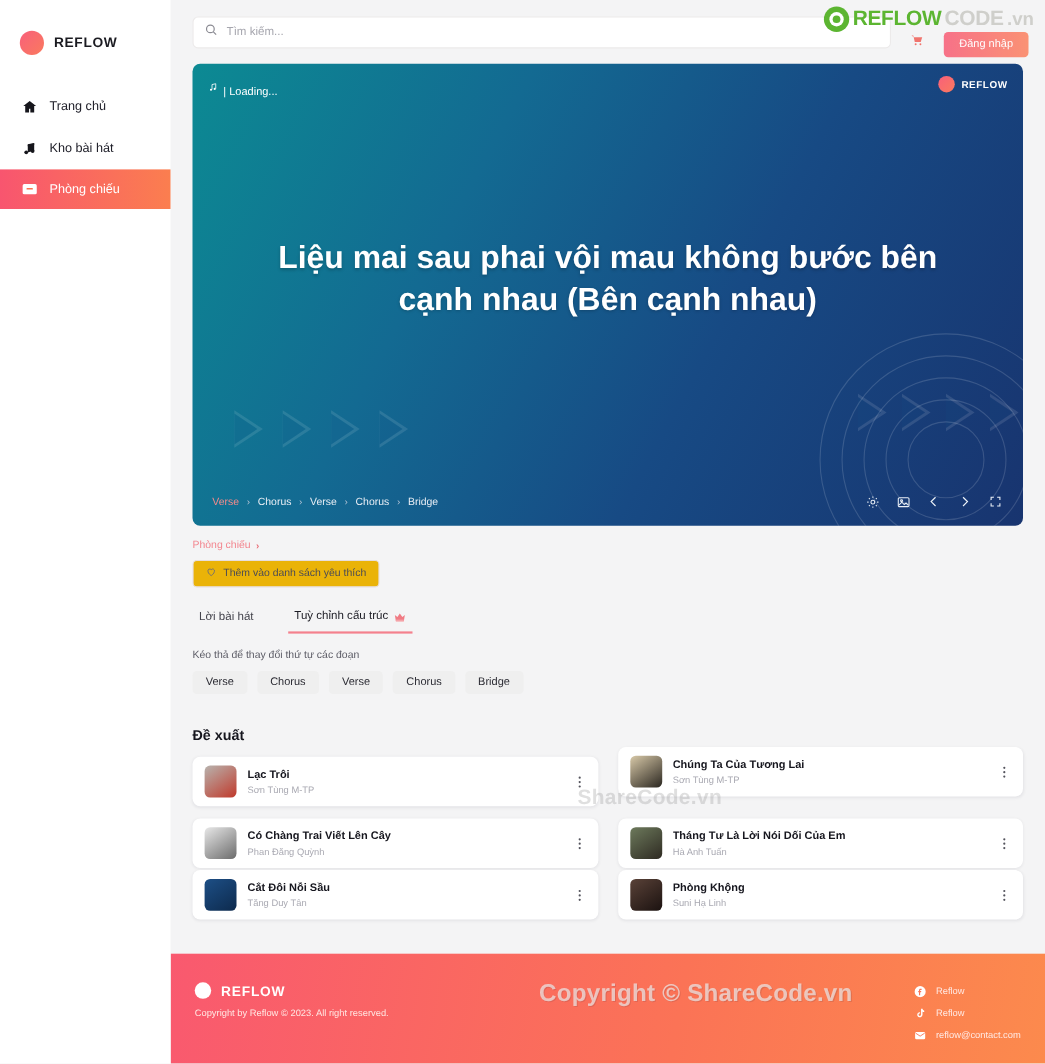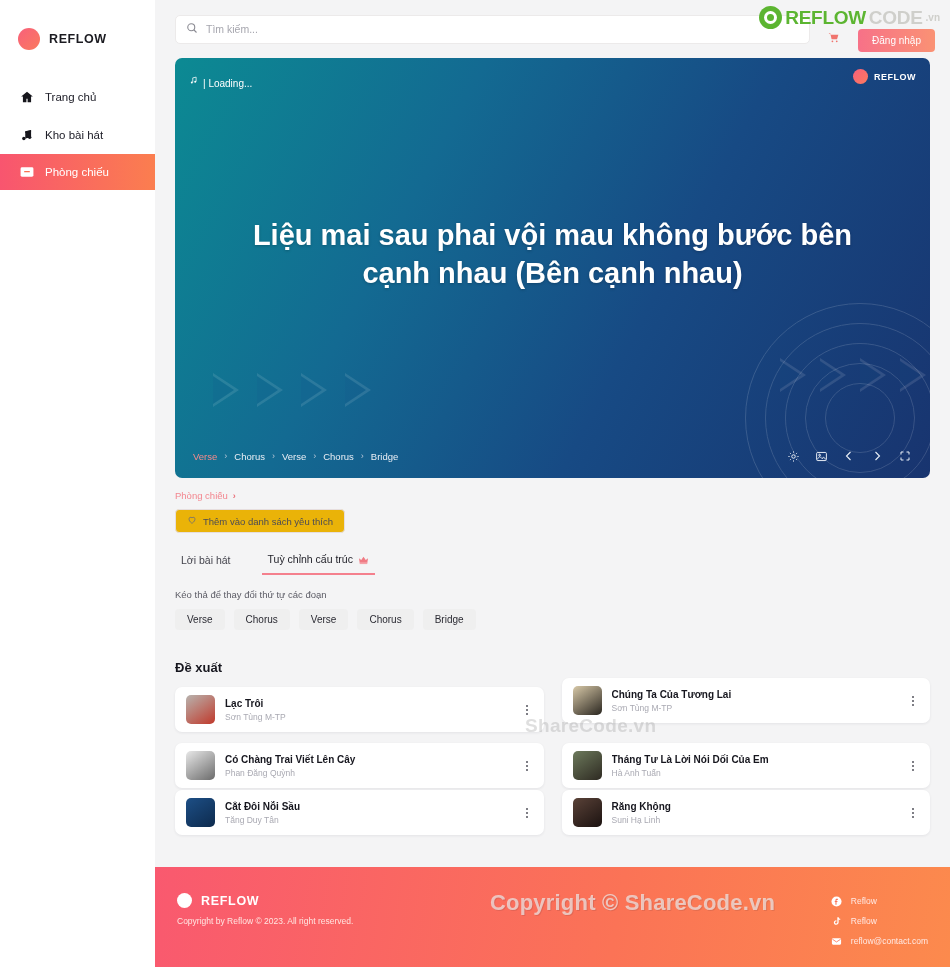--- a/index.html
+++ b/index.html
@@ -66,21 +66,21 @@
     pointer-events: none; z-index: 30;
   }
   .sc-head .sc-circle {
     width: 23px; height: 23px; border-radius: 50%; background: #5cb531;
     display: flex; align-items: center; justify-content: center;
   }
   .sc-head .sc-circle .inner { width: 13px; height: 13px; border-radius: 50%; background: #fff; position: relative;}
   .sc-head .sc-circle .inner::after{content:"";position:absolute;inset:3px;border-radius:50%;background:#5cb531;}
   .sc-head .sc-share { font-size: 19px; font-weight: bold; color: #5cb531; letter-spacing: -.3px; }
   .sc-head .sc-code { font-size: 19px; font-weight: bold; color: #cfcfcb; letter-spacing: -.3px; }
-  .sc-head .sc-vn { font-size: 10px; color: #cfcfcb; font-weight: bold; }
+  .sc-head .sc-vn { font-size: 17px; color: #cfcfcb; font-weight: bold; }
 
   
   .player {
     margin: 0 20px; height: 420px; border-radius: 7px; position: relative; overflow: hidden;
     background: linear-gradient(118deg, #0c8a93 0%, #136a92 32%, #174a84 62%, #18346f 100%);
   }
   .player-top { position: absolute; top: 13px; left: 14px; display: flex; align-items: flex-end; gap: 5px; }
   .player-top .ltxt { font-size: 10px; color: #ffffff; }
   .player-badge { position: absolute; top: 11px; right: 14px; display: flex; align-items: center; gap: 6px; }
   .player-badge .dot { width: 15px; height: 15px; border-radius: 50%; background: linear-gradient(135deg,#f8607b,#fa7a5e); }
@@ -452,21 +452,21 @@
           </div>
           <div class="kebab">
             <i></i>
             <i></i>
             <i></i>
           </div>
         </div>
         <div class="card shift">
           <div class="thumb" style="background: linear-gradient(145deg, rgb(90, 66, 56), rgb(27, 18, 16));"></div>
           <div class="card-txt">
-            <div class="card-title">Răng Khộng</div>
+            <div class="card-title">Phòng Khộng</div>
             <div class="card-artist">Suni Hạ Linh</div>
           </div>
           <div class="kebab">
             <i></i>
             <i></i>
             <i></i>
           </div>
         </div>
       </div>
 

